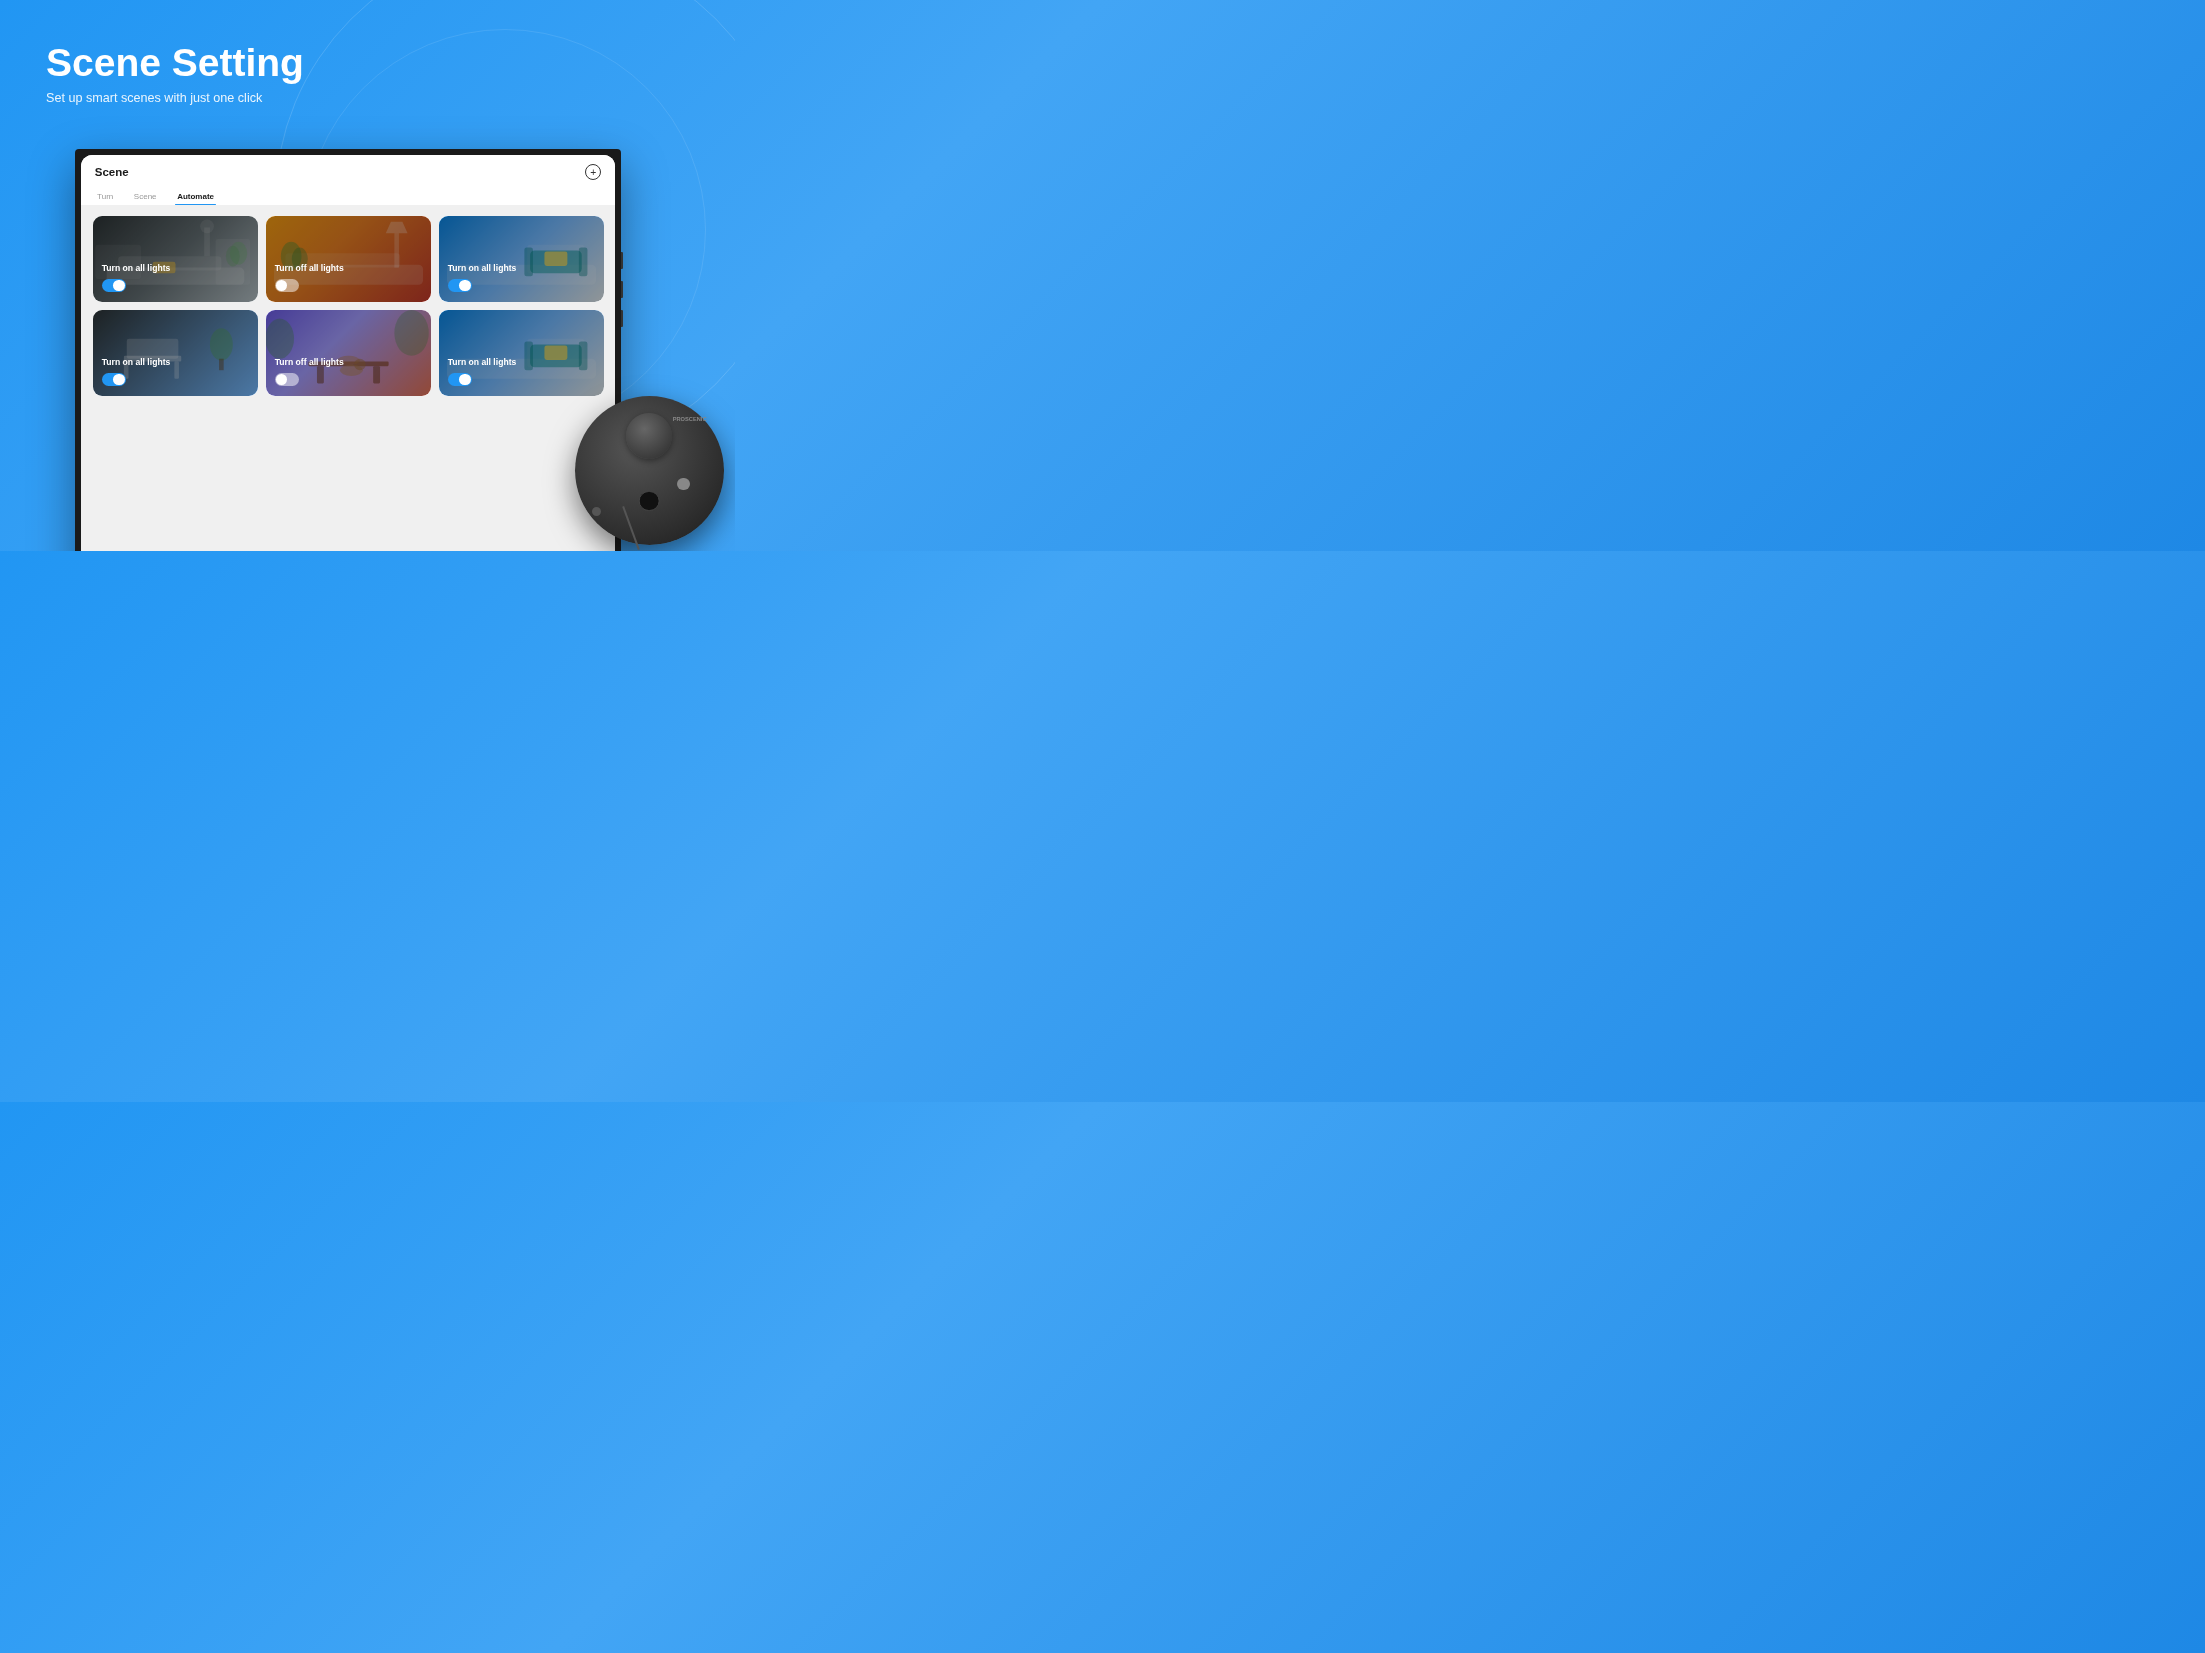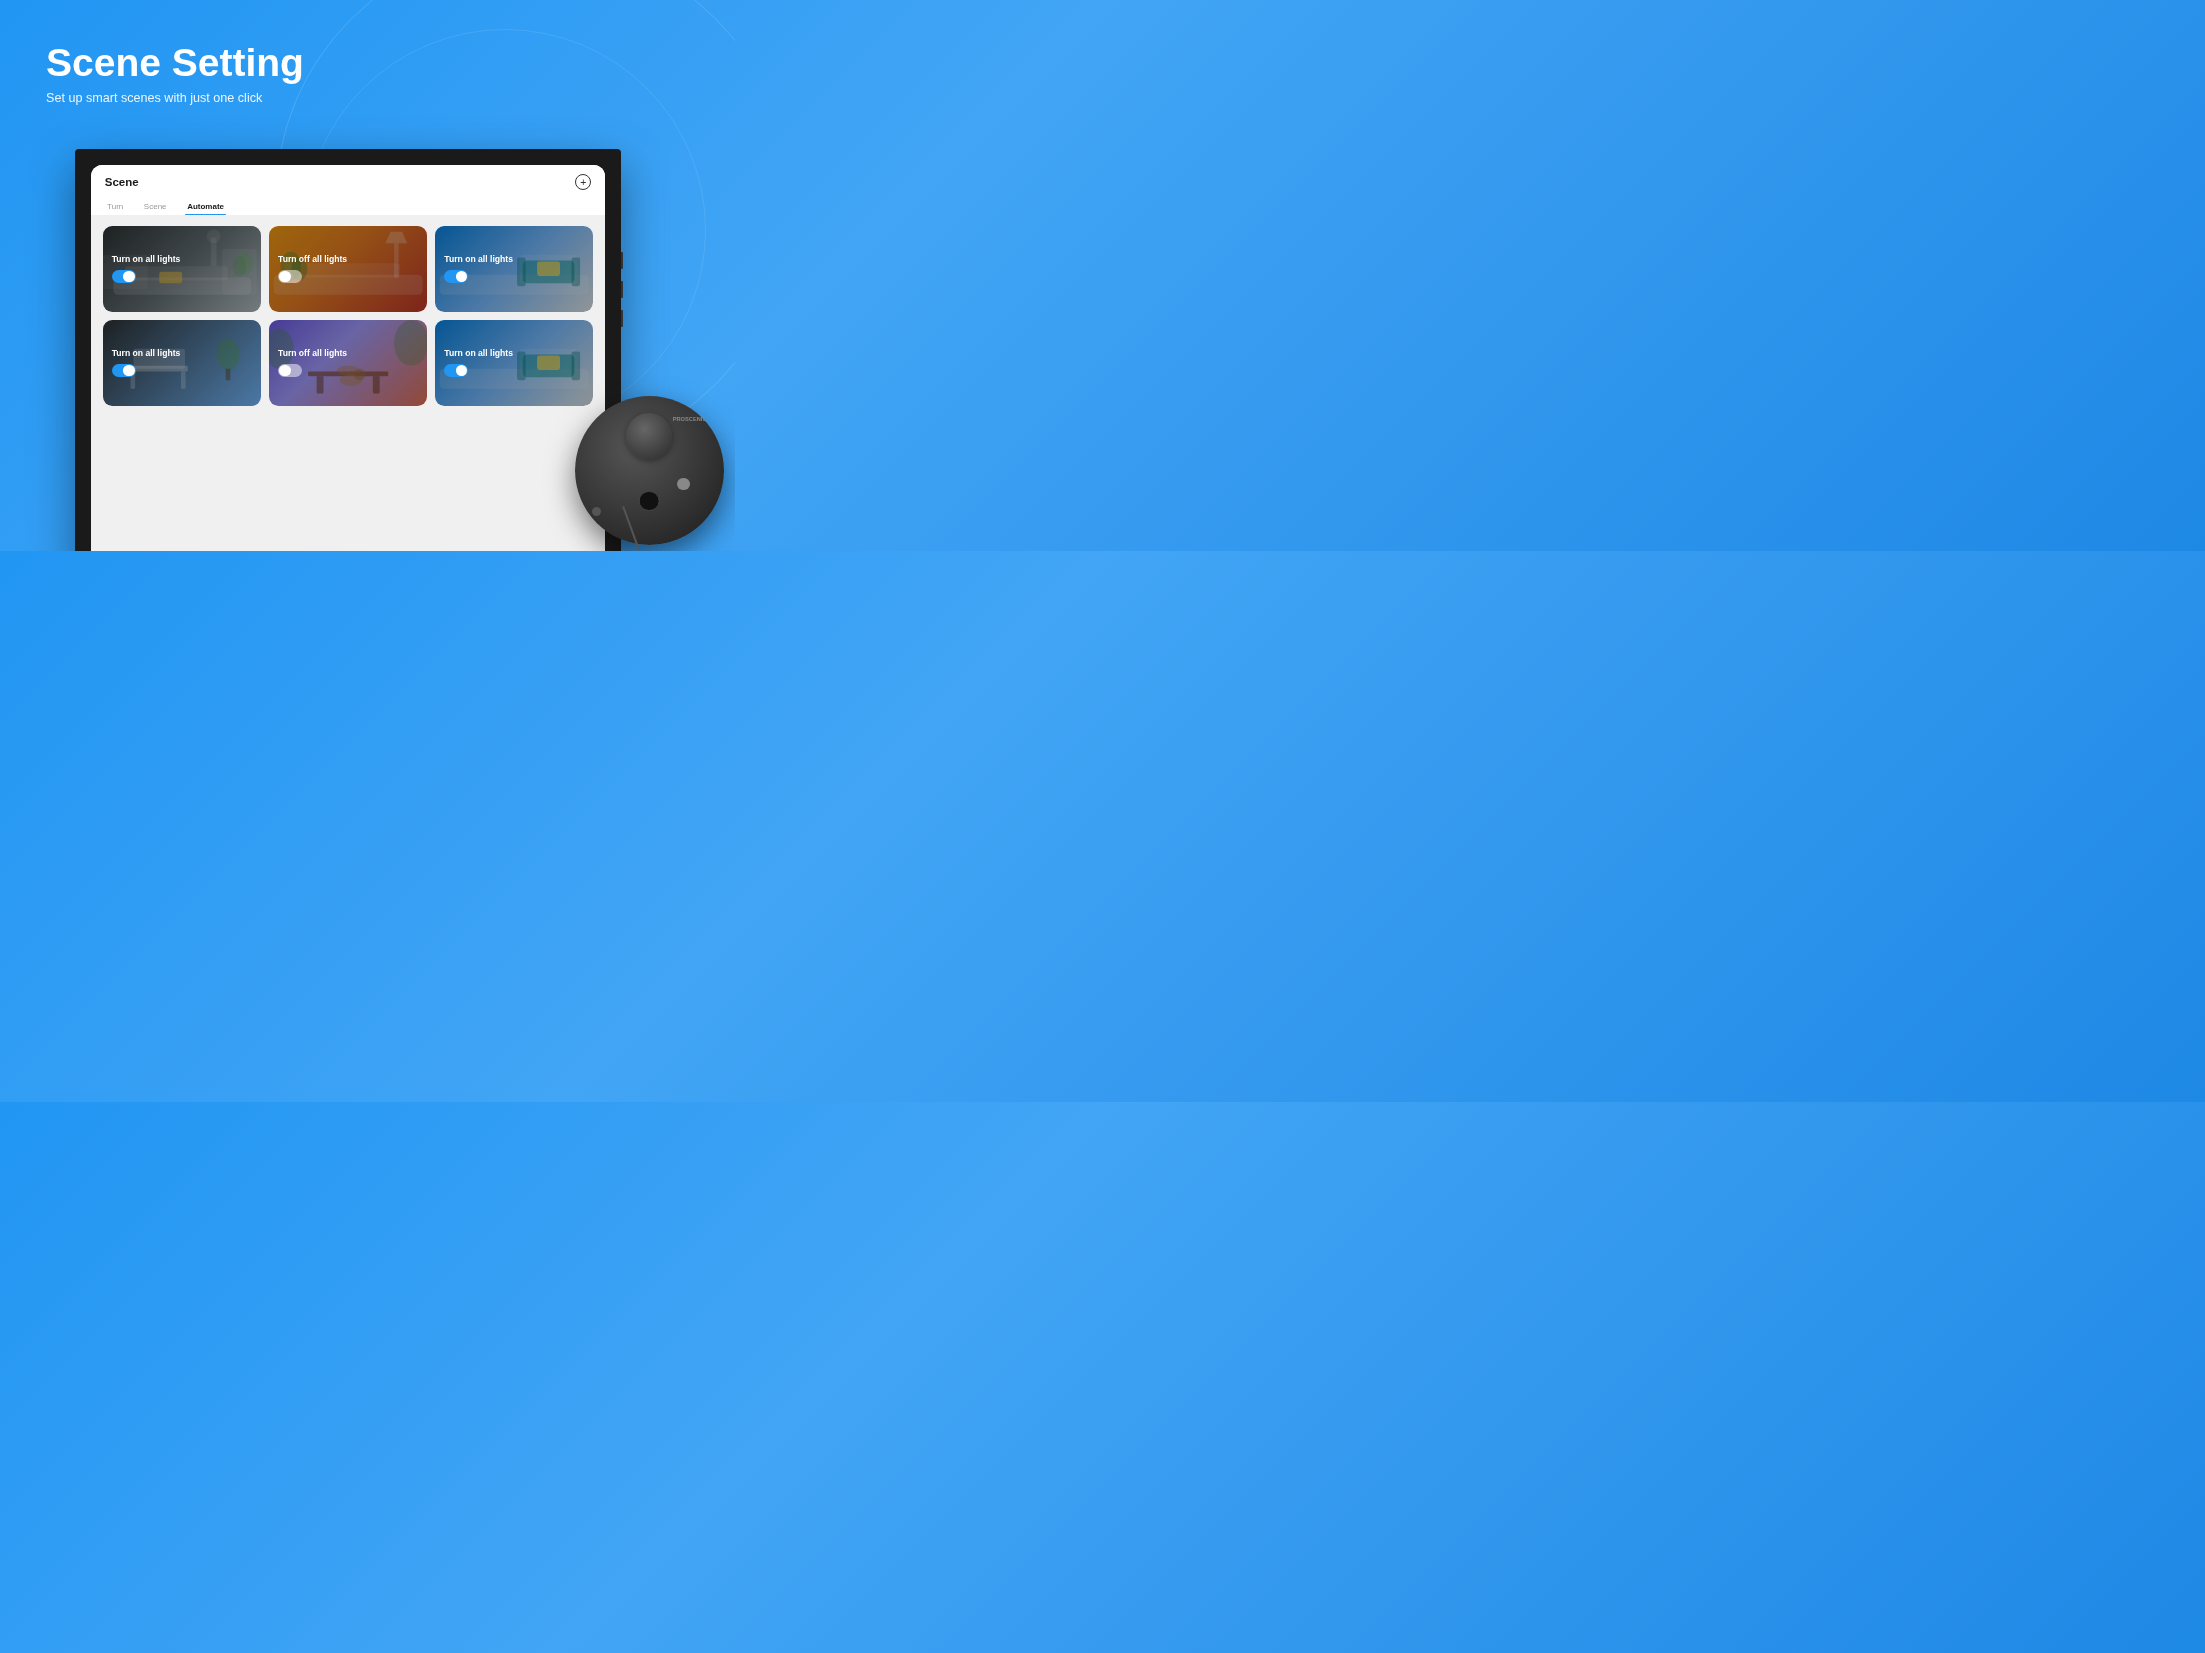--- a/index.html
+++ b/index.html
@@ -56,21 +56,21 @@
 
     
     .tablet-frame {
       position: absolute;
       top: 149px;
       left: 75px;
       width: 546px;
       height: 481px;
       background: #1a1a1a;
       border-radius: 4px;
-      padding: 16px;
+      padding: 6px;
       box-shadow: 0 17px 46px rgba(0,0,0,0.4);
       z-index: 3;
     }
     .tablet-screen {
       width: 100%;
       height: 100%;
       background: #f0f0f0;
       border-radius: 11.5px;
       overflow: hidden;
       display: flex;
@@ -166,21 +166,21 @@
       top: 0; left: 0; right: 0; bottom: 0;
       background: rgba(0,0,0,0.35);
       border-radius: 9.2px;
     }
     .scene-card-content {
       position: absolute;
       top: 0; left: 0; right: 0; bottom: 0;
       padding: 9.2px;
       display: flex;
       flex-direction: column;
-      justify-content: center;
+      justify-content: flex-end;
     }
     .scene-card-label {
       font-size: 8.6px;
       font-weight: 600;
       color: white;
       margin-bottom: 5.7px;
     }
 
     
     .toggle-switch {

